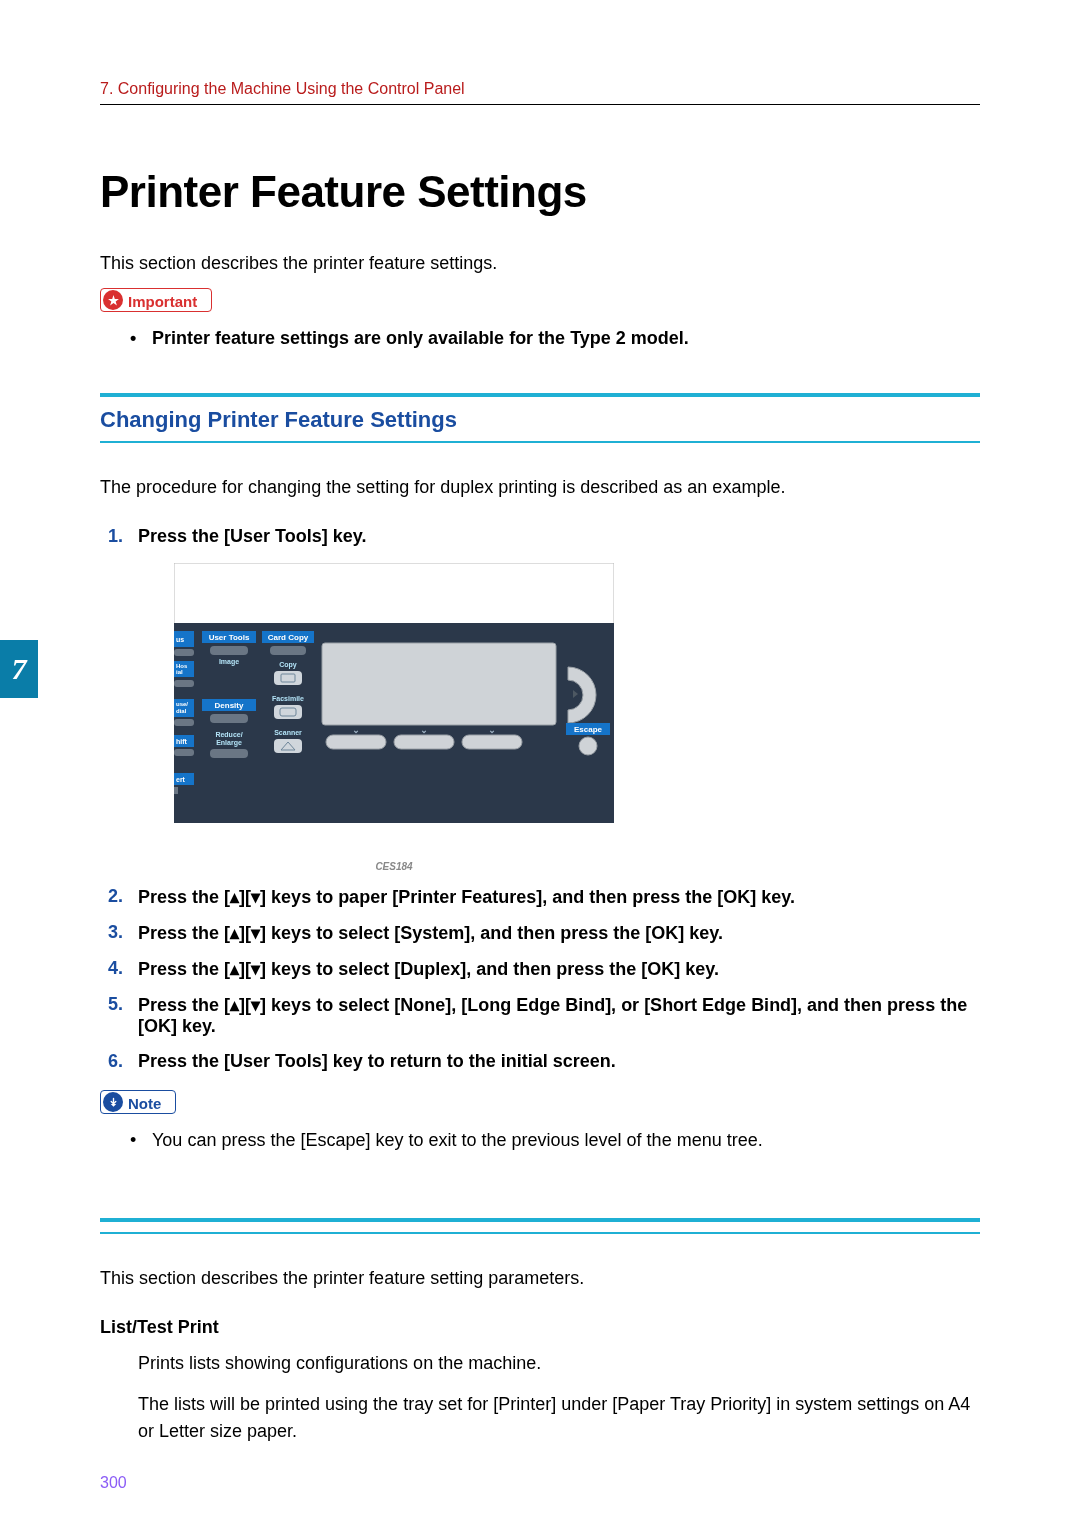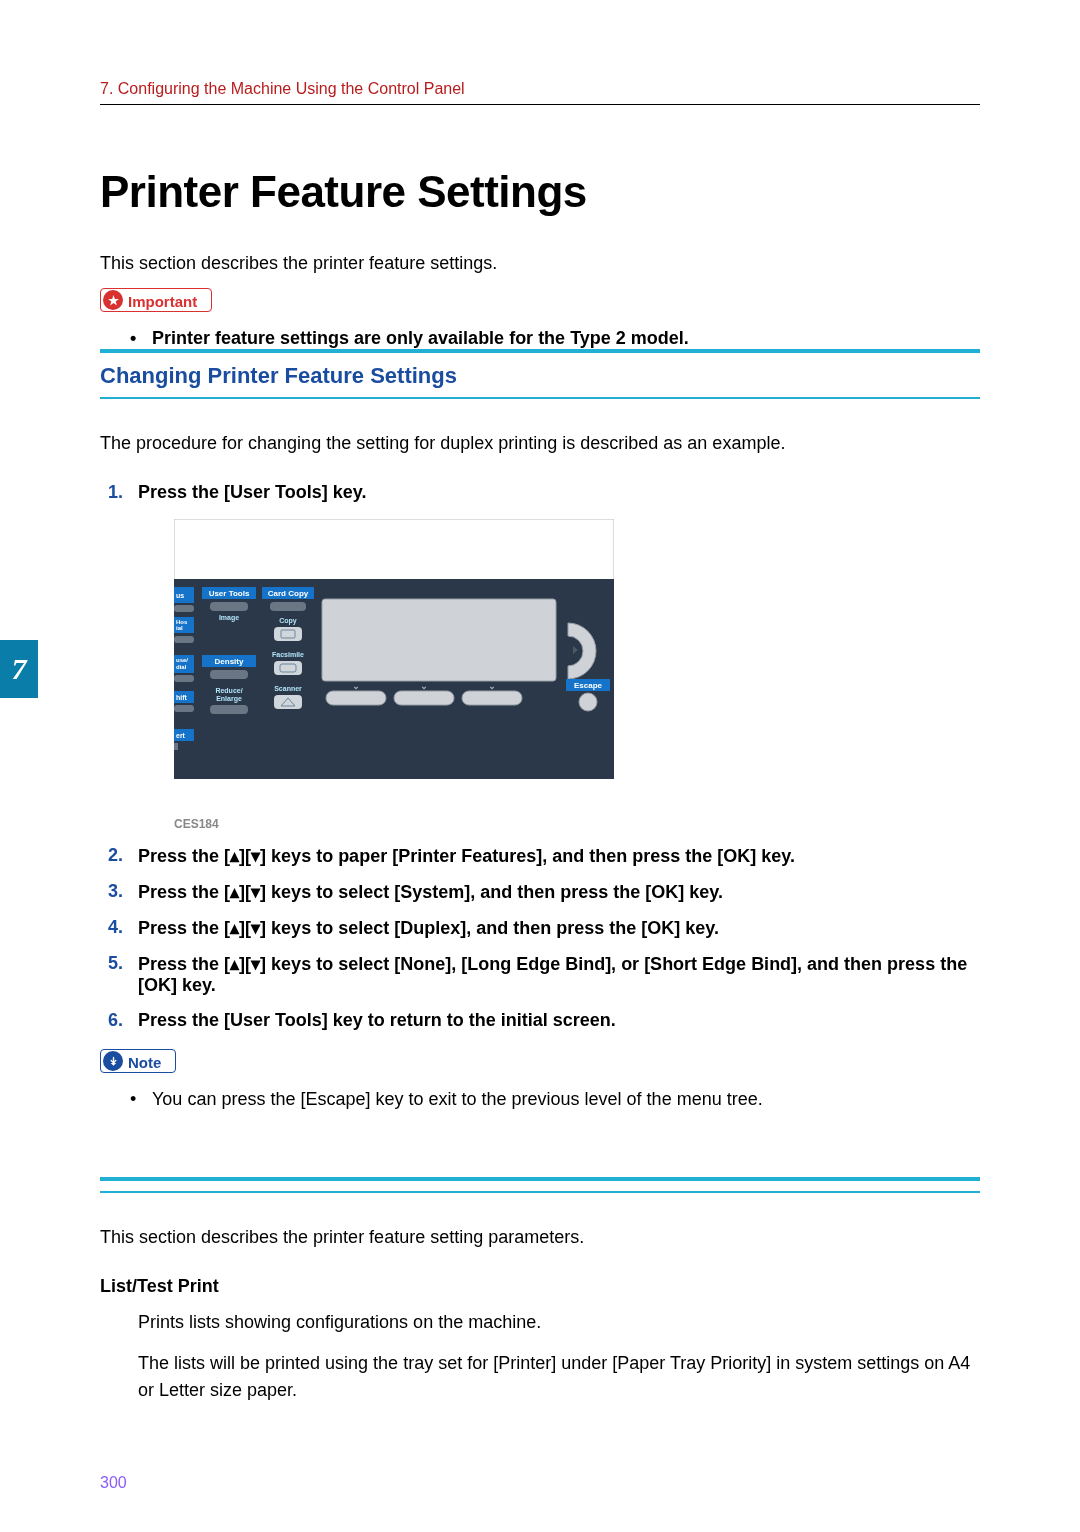--- a/index.html
+++ b/index.html
@@ -70,20 +70,21 @@
       font-weight: bold;
     }
     .callout-icon.important-icon {
       background: #d93030;
     }
     .callout-icon.note-icon {
       background: #1a4da0;
     }
     .bullet-list {
       list-style: none;
+      margin-bottom: 44px;
     }
     .bullet-list li {
       font-size: 18px;
       font-weight: 600;
       position: relative;
       padding-left: 52px;
     }
     .bullet-list li::before {
       content: "•";
       position: absolute;
@@ -135,25 +136,26 @@
     }
     .control-panel-figure {
       margin: 16px 0 14px 36px;
       position: relative;
     }
     .panel-svg {
       display: block;
     }
     .figure-label {
       display: block;
-      text-align: left;
-      font-size: 12px;
+      text-align: center;
+      font-size: 10px;
       color: #888;
       width: 440px;
       margin-top: 2px;
+      font-style: italic;
     }
     .chapter-tab {
       position: absolute;
       left: 0;
       top: 640px;
       width: 38px;
       height: 58px;
       background: #0a7da8;
       display: flex;
       align-items: center;

